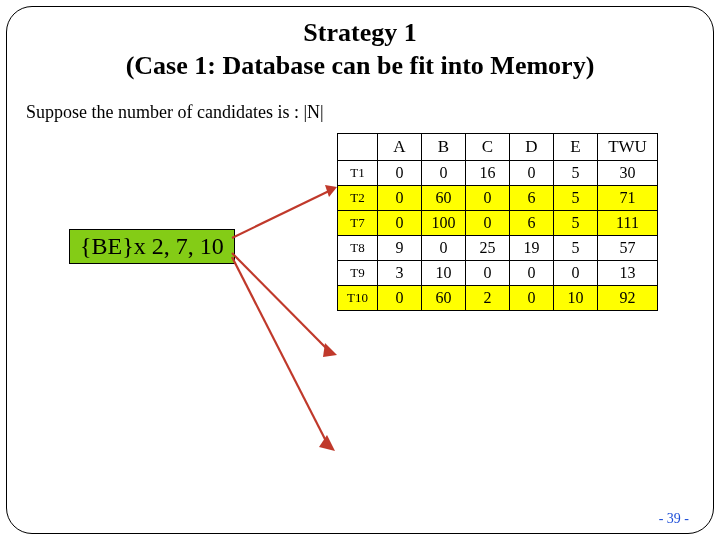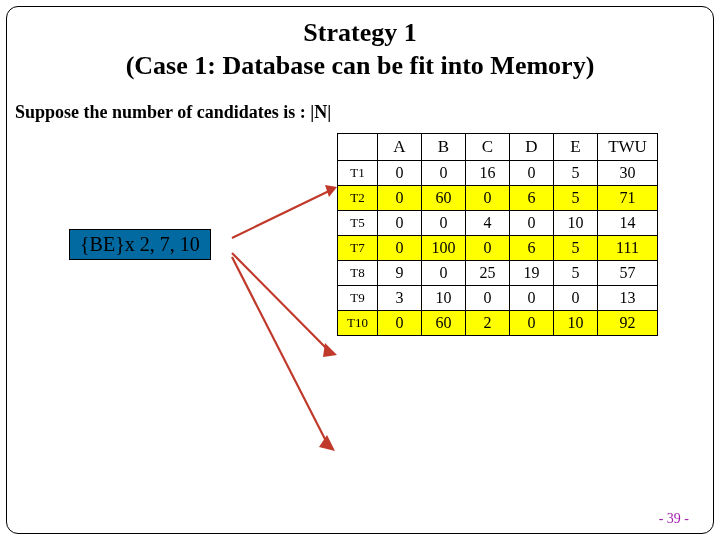--- a/index.html
+++ b/index.html
@@ -9,47 +9,47 @@
     width: 720px;
     height: 540px;
     font-family: "Times New Roman", serif;
     background: #fff;
     position: relative;
   }
   .slide-frame {
     position: absolute;
     top: 6px; left: 6px; right: 6px; bottom: 6px;
     border: 1.5px solid #000;
-    border-radius: 12px;
+    border-radius: 26px;
     padding: 10px 0 0 0;
   }
   .title {
     text-align: center;
     font-size: 26px;
     font-weight: bold;
     line-height: 1.25;
     margin: 0 30px 20px 30px;
   }
   .suppose {
     font-size: 18px;
-    font-weight: bold;
-    margin: 18px 0 10px 8px;
+    font-weight: normal;
+    margin: 18px 0 10px 19px;
   }
   .content {
     position: relative;
     height: 360px;
   }
   .be-box {
     position: absolute;
     left: 62px;
     top: 96px;
     border: 1.5px solid #000;
     padding: 3px 10px;
-    font-size: 20px;
-    background: #0369a1;
+    font-size: 24px;
+    background: #84cc16;
   }
   svg.arrows {
     position: absolute;
     left: 0; top: 0;
     width: 380px; height: 360px;
     pointer-events: none;
   }
   .arrows line { stroke: #c0392b; stroke-width: 2.2; }
   .arrows polygon { fill: #c0392b; }
   table.data {
@@ -85,21 +85,21 @@
     background: #ffff00;
   }
   table.data th.blank {
     background: #fff;
   }
   .pagenum {
     position: absolute;
     right: 24px;
     bottom: 6px;
     font-size: 14px;
-    color: #a21caf;
+    color: #1d4ed8;
   }
 </style>
 </head>
 <body>
 
 <div class="slide-frame">
   <div class="title">
     <span>Strategy 1</span><br>
     <span>(Case 1: Database can be fit into Memory)</span>
   </div>
@@ -144,29 +144,20 @@
           </tr>
           <tr class="hl">
             <td class="rowlabel">T2</td>
             <td class="cell col">0</td>
             <td class="cell col">60</td>
             <td class="cell col">0</td>
             <td class="cell col">6</td>
             <td class="cell col">5</td>
             <td class="twu">71</td>
           </tr>
-          <tr>
-            <td class="rowlabel">T5</td>
-            <td class="cell col">0</td>
-            <td class="cell col">0</td>
-            <td class="cell col">4</td>
-            <td class="cell col">0</td>
-            <td class="cell col">10</td>
-            <td class="twu">14</td>
-          </tr>
           <tr class="hl">
             <td class="rowlabel">T7</td>
             <td class="cell col">0</td>
             <td class="cell col">100</td>
             <td class="cell col">0</td>
             <td class="cell col">6</td>
             <td class="cell col">5</td>
             <td class="twu">111</td>
           </tr>
           <tr>

